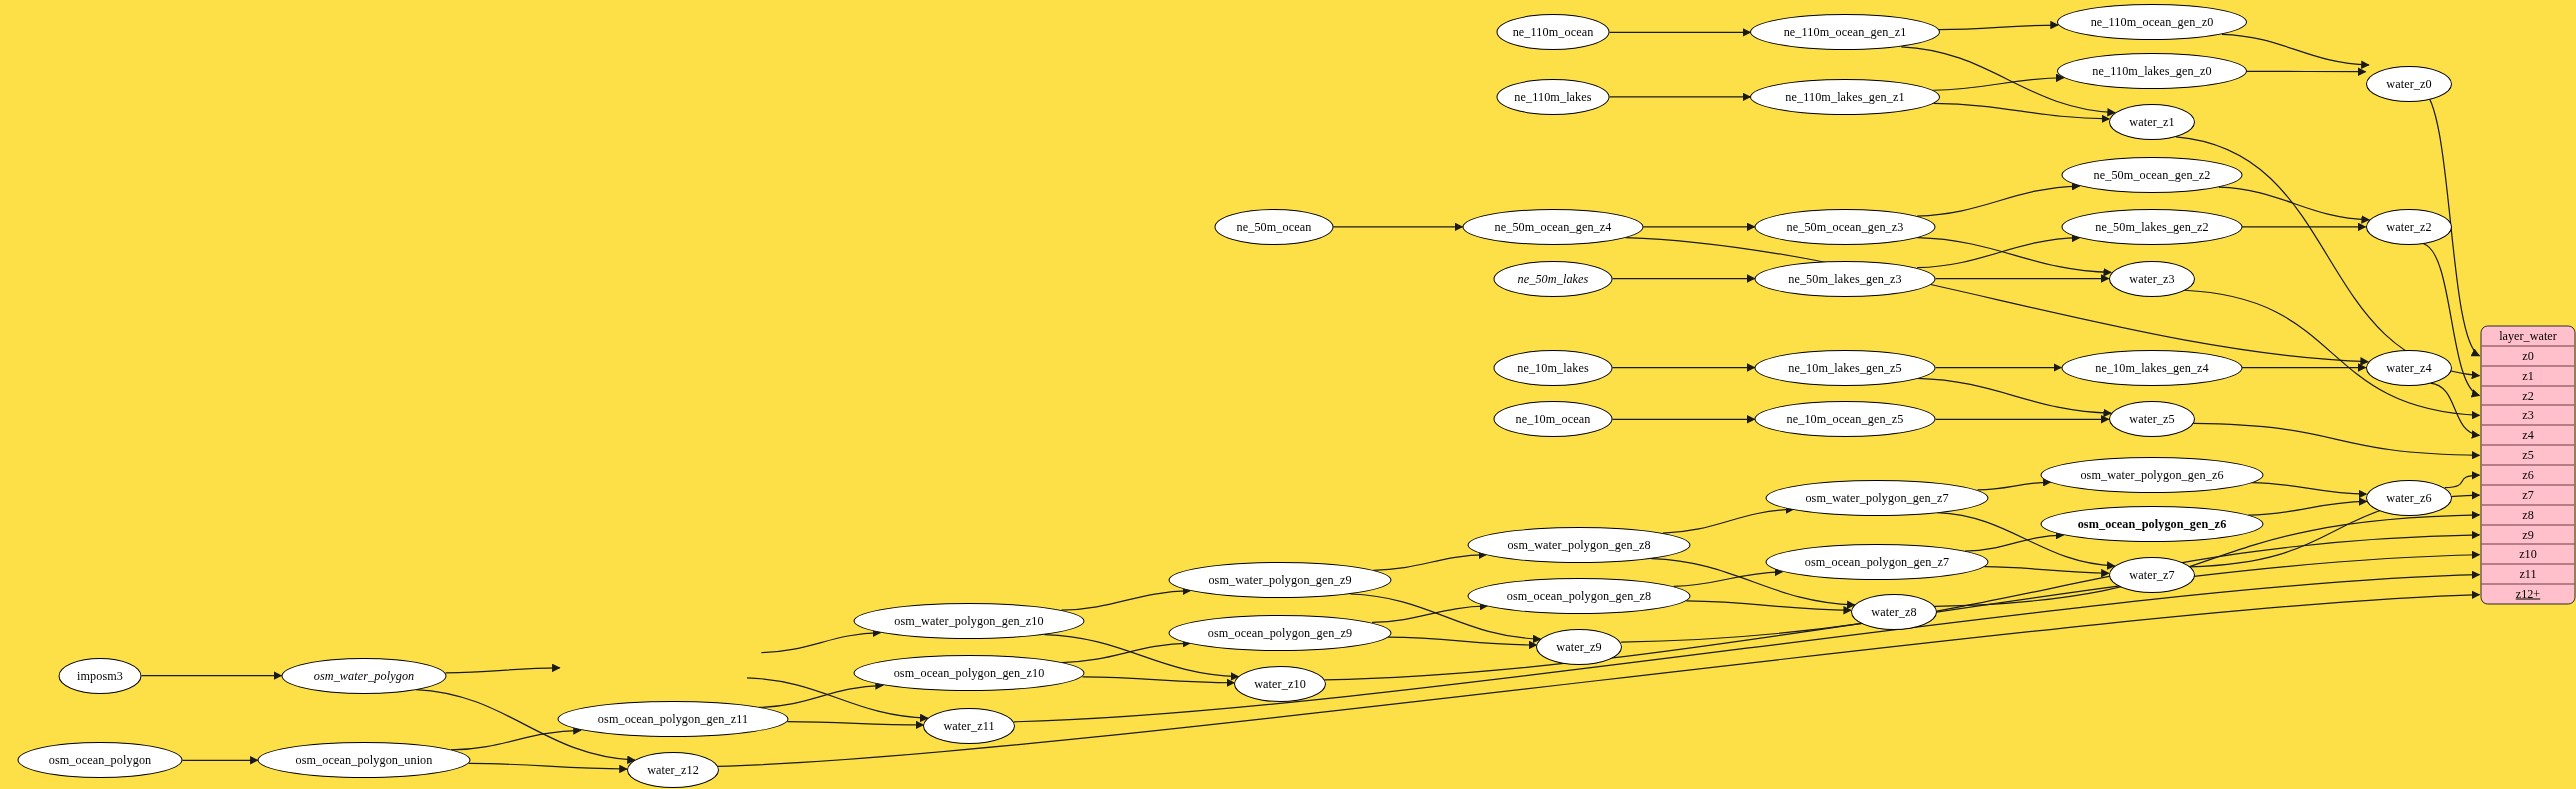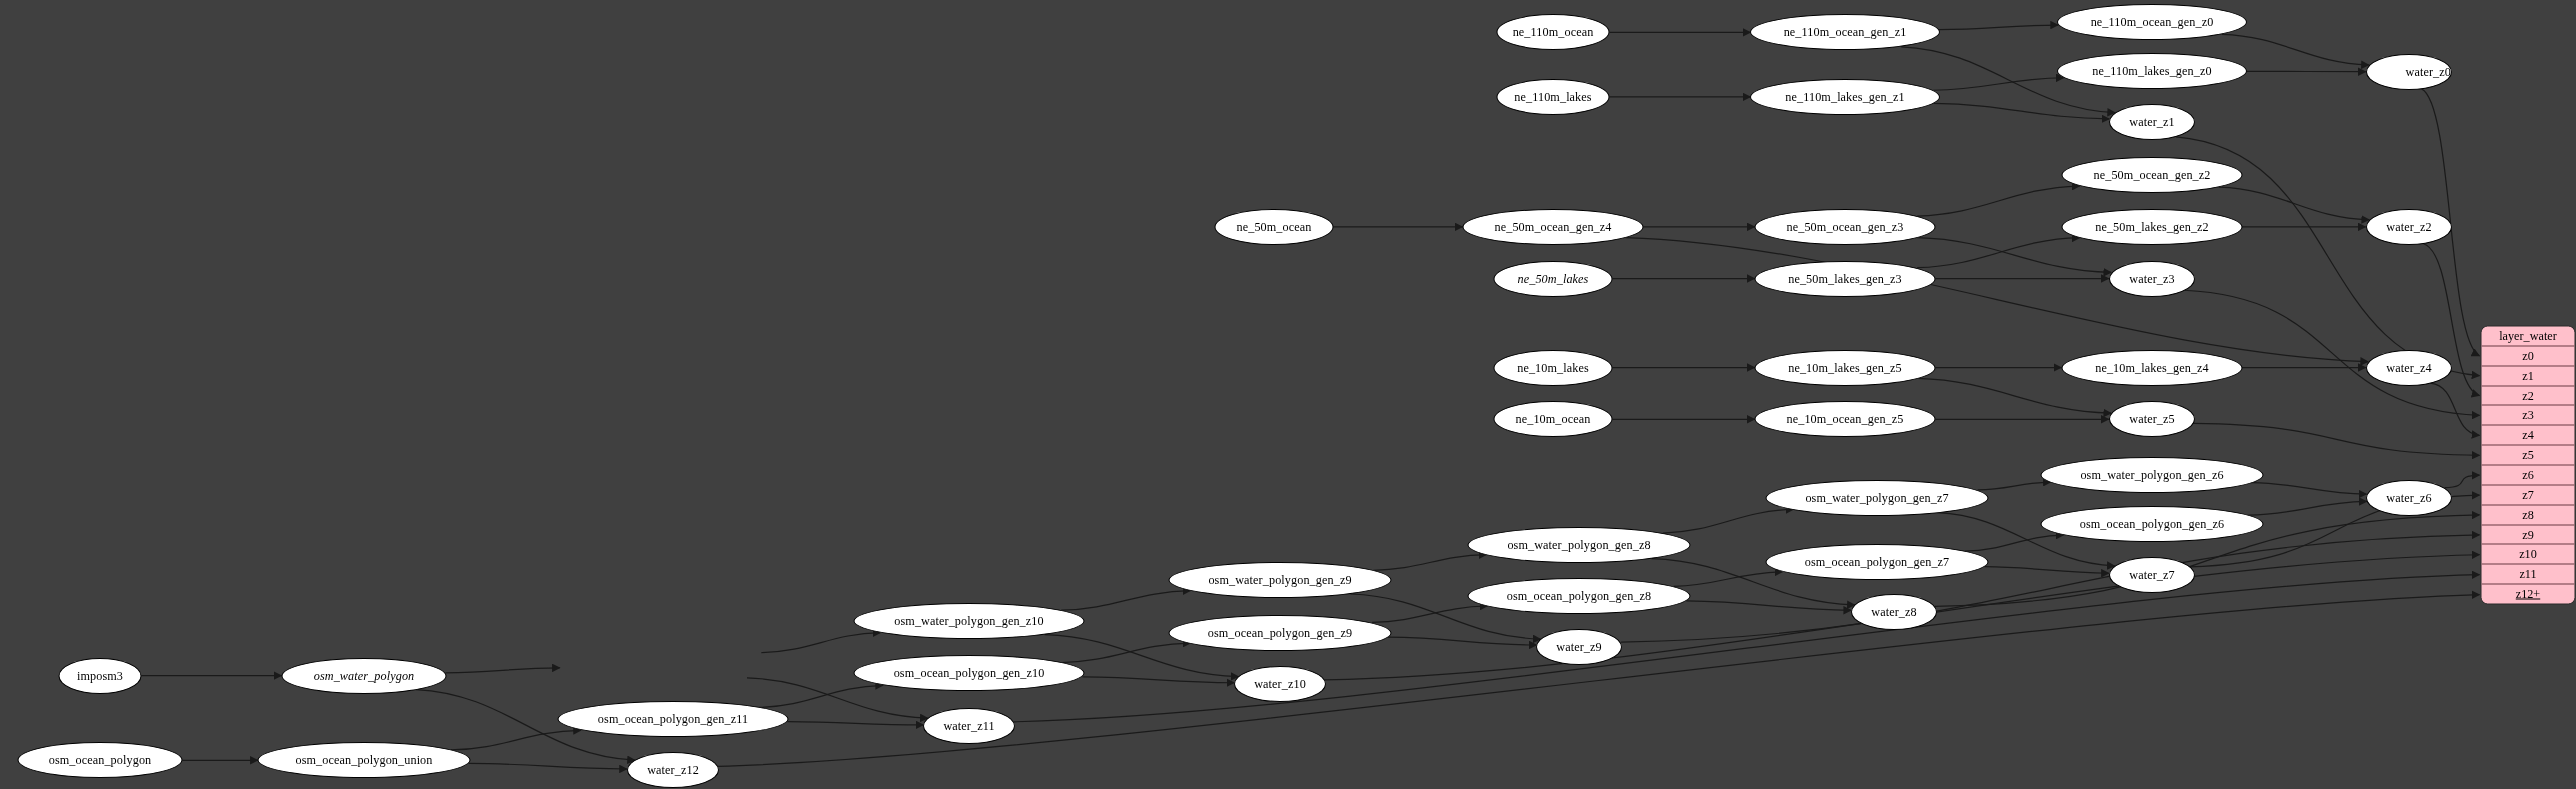--- a/index.html
+++ b/index.html
@@ -4,21 +4,21 @@
 <style>
   html, body {
     margin: 0;
     padding: 0;
     background: #ffffff;
   }
   #canvas {
     position: relative;
     width: 2576px;
     height: 789px;
-    background: #404040;
+    background: #fde047;
     overflow: hidden;
     font-family: "Liberation Serif", "DejaVu Serif", serif;
   }
   #edge-layer {
     position: absolute;
     left: 0; top: 0;
     width: 2576px;
     height: 789px;
     pointer-events: none;
   }
@@ -152,21 +152,21 @@
   <div id="node-layer">
       <div class="node" style="left: 1553px; top: 32px; width: 113px; height: 36px;">
         <span class="lbl">ne_110m_ocean</span>
       </div>
       <div class="node" style="left: 1845px; top: 32px; width: 190px; height: 36px;">
         <span class="lbl">ne_110m_ocean_gen_z1</span>
       </div>
       <div class="node" style="left: 2152px; top: 22px; width: 190px; height: 36px;">
         <span class="lbl">ne_110m_ocean_gen_z0</span>
       </div>
-      <div class="node" style="left: 2409px; top: 72px; width: 86px; height: 36px; justify-content: flex-end;">
+      <div class="node" style="left: 2409px; top: 84px; width: 86px; height: 36px;">
         <span class="lbl">water_z0</span>
       </div>
       <div class="node" style="left: 1553px; top: 97px; width: 113px; height: 36px;">
         <span class="lbl">ne_110m_lakes</span>
       </div>
       <div class="node" style="left: 1845px; top: 97px; width: 190px; height: 36px;">
         <span class="lbl">ne_110m_lakes_gen_z1</span>
       </div>
       <div class="node" style="left: 2152px; top: 71px; width: 190px; height: 36px;">
         <span class="lbl">ne_110m_lakes_gen_z0</span>
@@ -224,21 +224,21 @@
       </div>
       <div class="node" style="left: 2152px; top: 475px; width: 223px; height: 36px;">
         <span class="lbl">osm_water_polygon_gen_z6</span>
       </div>
       <div class="node" style="left: 2409px; top: 498px; width: 86px; height: 36px;">
         <span class="lbl">water_z6</span>
       </div>
       <div class="node" style="left: 1877px; top: 498px; width: 223px; height: 36px;">
         <span class="lbl">osm_water_polygon_gen_z7</span>
       </div>
-      <div class="node" style="left: 2152px; top: 524px; width: 223px; height: 36px;">
+      <div class="node" style="left: 2152px; top: 524px; width: 223px; height: 36px; font-weight: bold;">
         <span class="lbl">osm_ocean_polygon_gen_z6</span>
       </div>
       <div class="node" style="left: 1579px; top: 545px; width: 223px; height: 36px;">
         <span class="lbl">osm_water_polygon_gen_z8</span>
       </div>
       <div class="node" style="left: 1877px; top: 562px; width: 223px; height: 36px;">
         <span class="lbl">osm_ocean_polygon_gen_z7</span>
       </div>
       <div class="node" style="left: 2152px; top: 575px; width: 86px; height: 36px;">
         <span class="lbl">water_z7</span>

